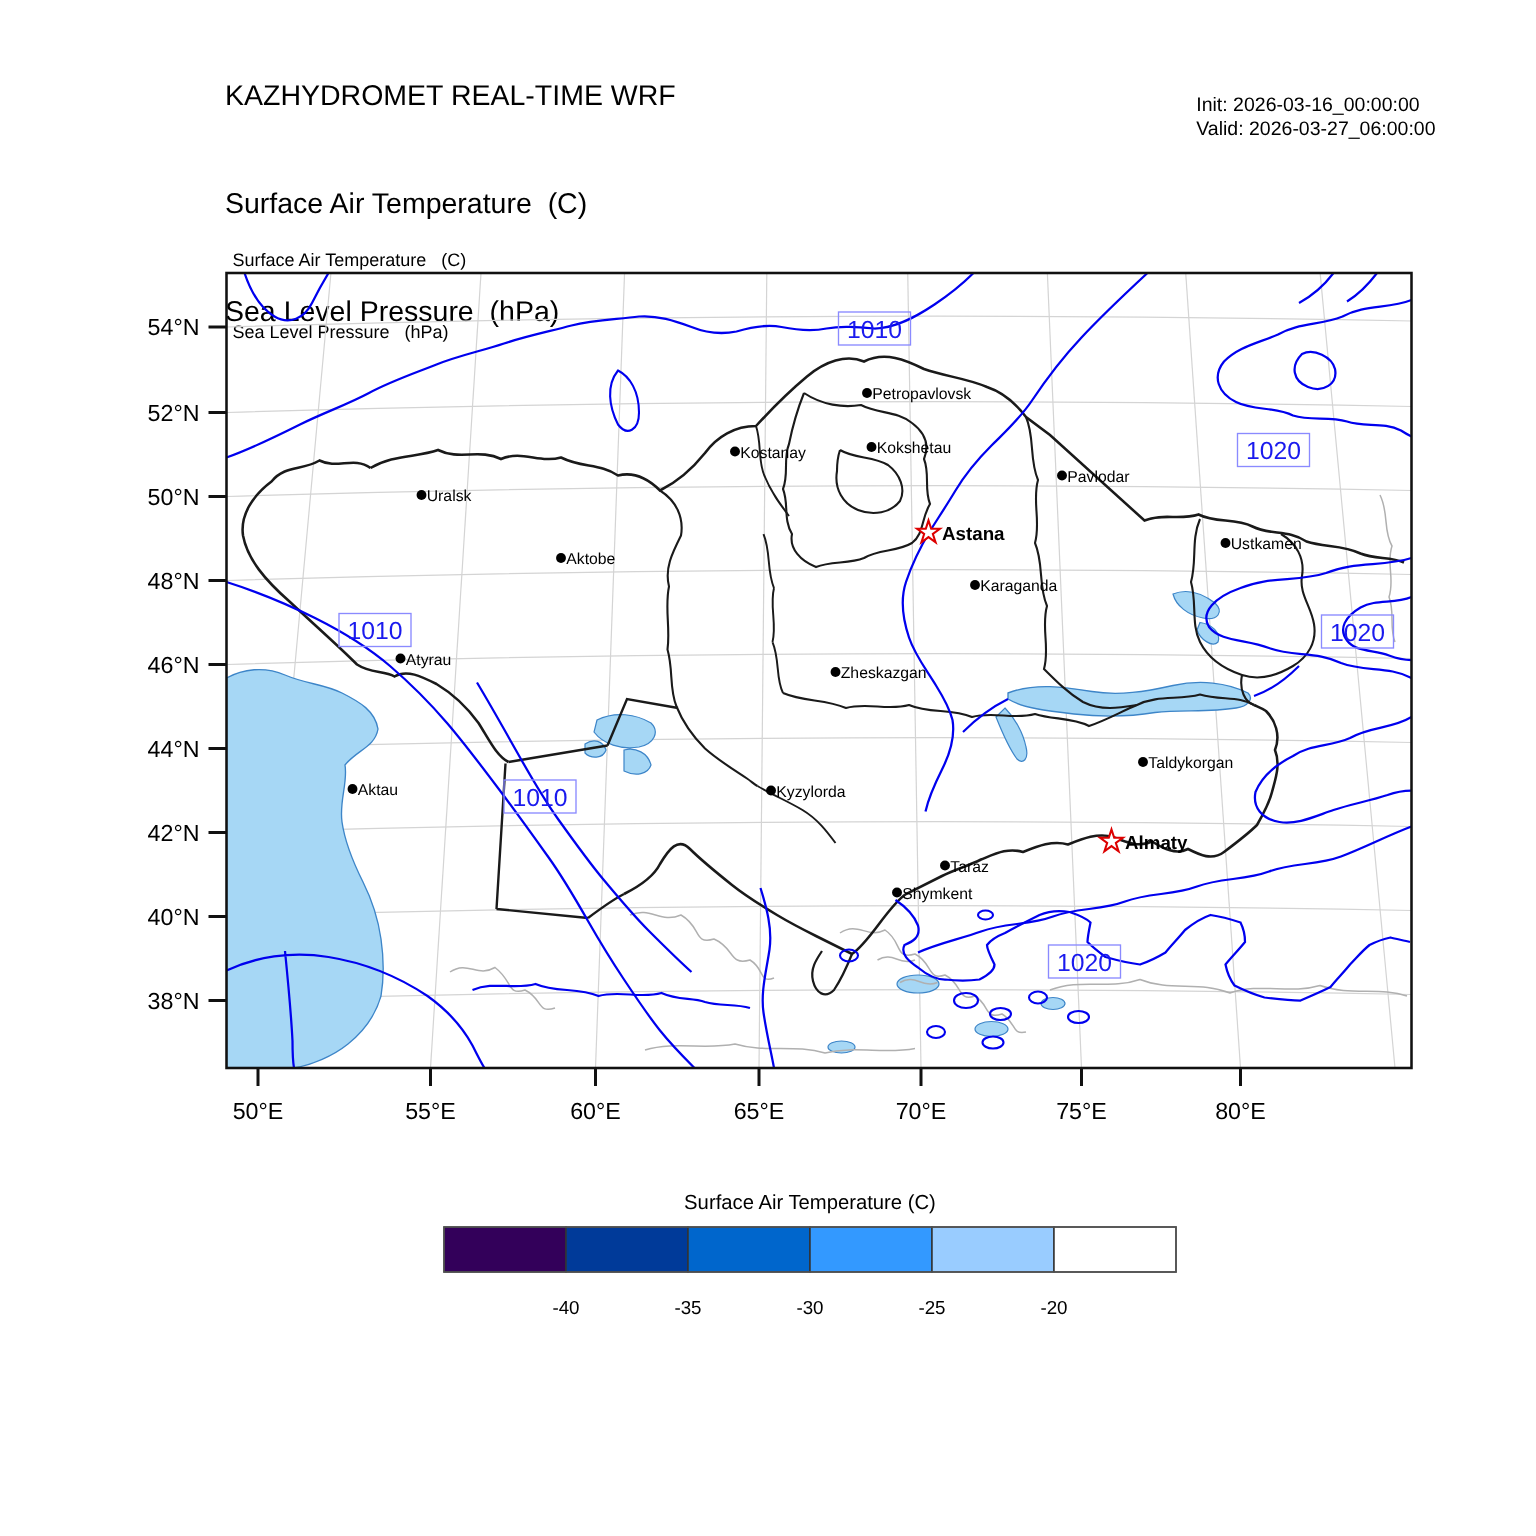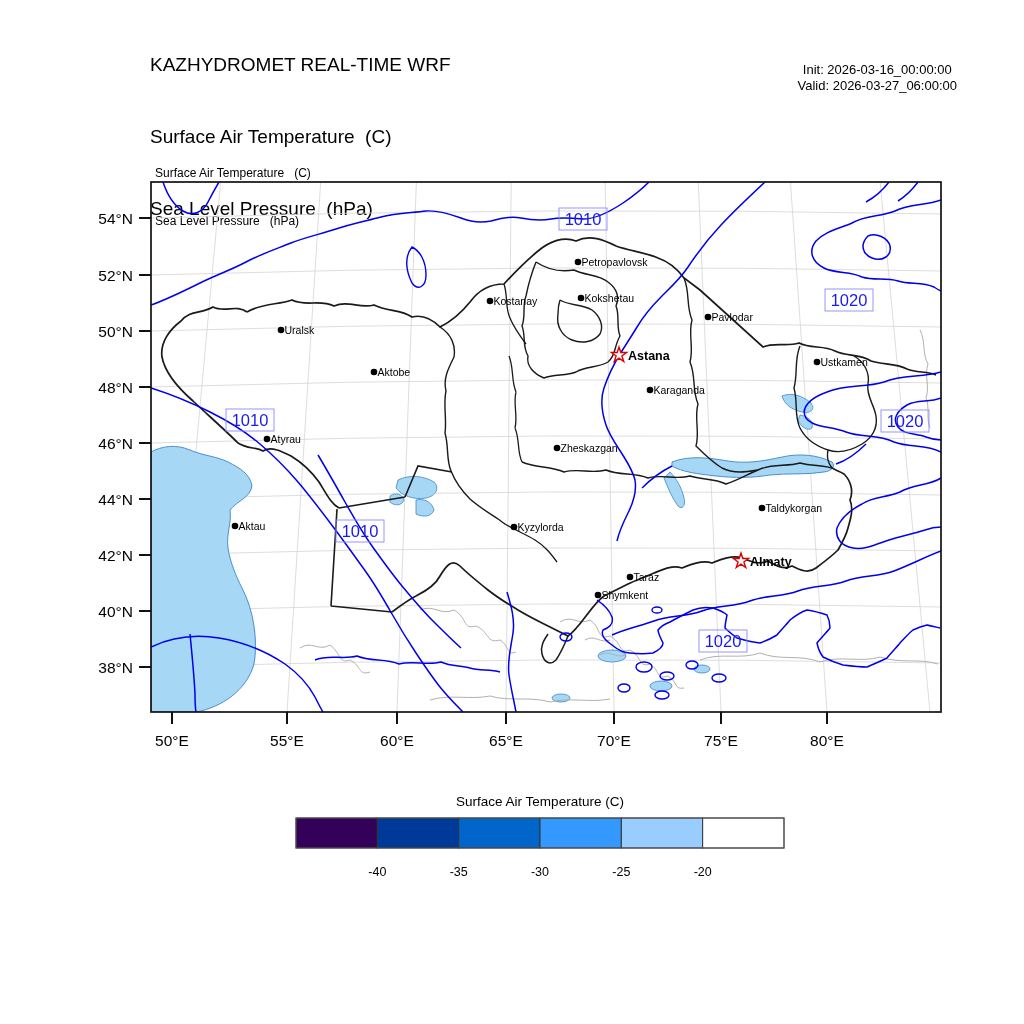--- a/index.html
+++ b/index.html
@@ -1,19 +1,19 @@
 <!DOCTYPE html>
 <html><head>
 <meta charset="utf-8">
 <style>
   html,body{margin:0;padding:0;background:#ffffff;}
   .page{position:relative;width:1024px;height:904px;background:#ffffff;overflow:hidden;
         font-family:"Liberation Sans","DejaVu Sans",sans-serif;color:#000;padding-left:20px;}
   .title-block{position:absolute;left:150px;top:5px;font-size:19px;line-height:24px;white-space:pre;}
-  .run-info{position:absolute;right:87px;top:62px;text-align:center;font-size:13px;line-height:16px;}
+  .run-info{position:absolute;right:87px;top:62px;text-align:left;font-size:13px;line-height:16px;}
   .map-caption{position:absolute;left:155px;top:133px;font-size:12px;line-height:16px;white-space:pre;}
   #map-svg{position:absolute;left:0;top:0;}
   text{font-family:"Liberation Sans","DejaVu Sans",sans-serif;}
 </style>
 </head>
 <body>
 
 <div class="page">
 
   <div class="title-block">

